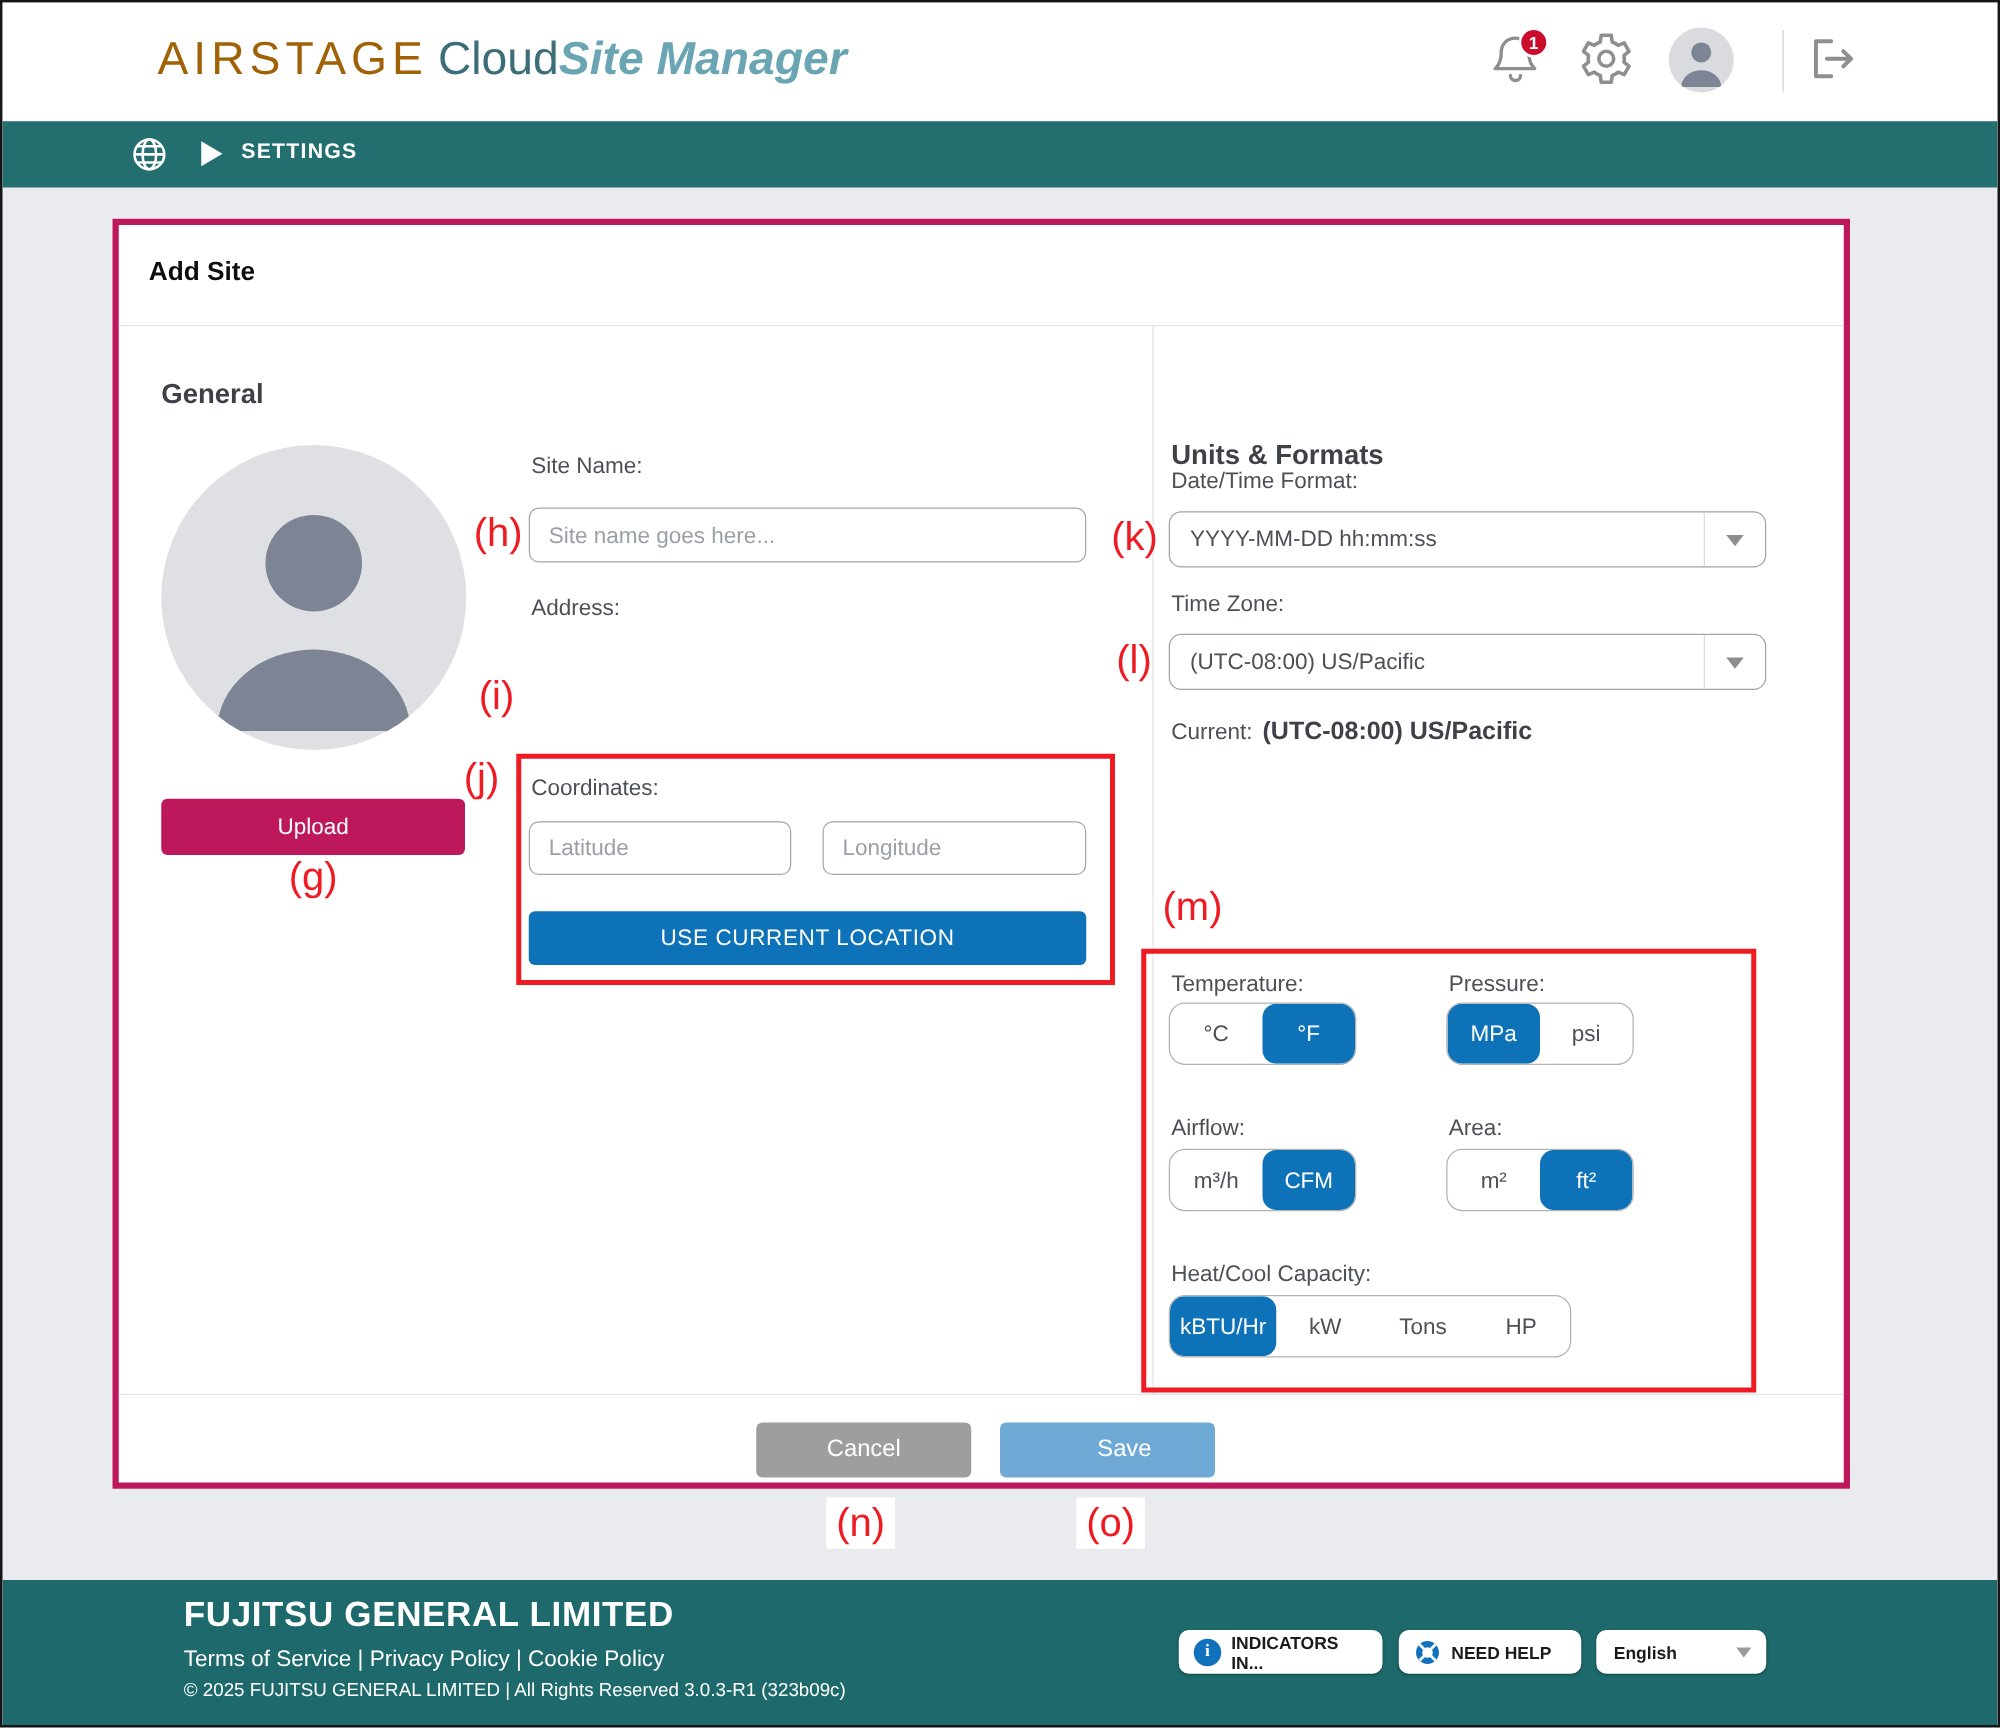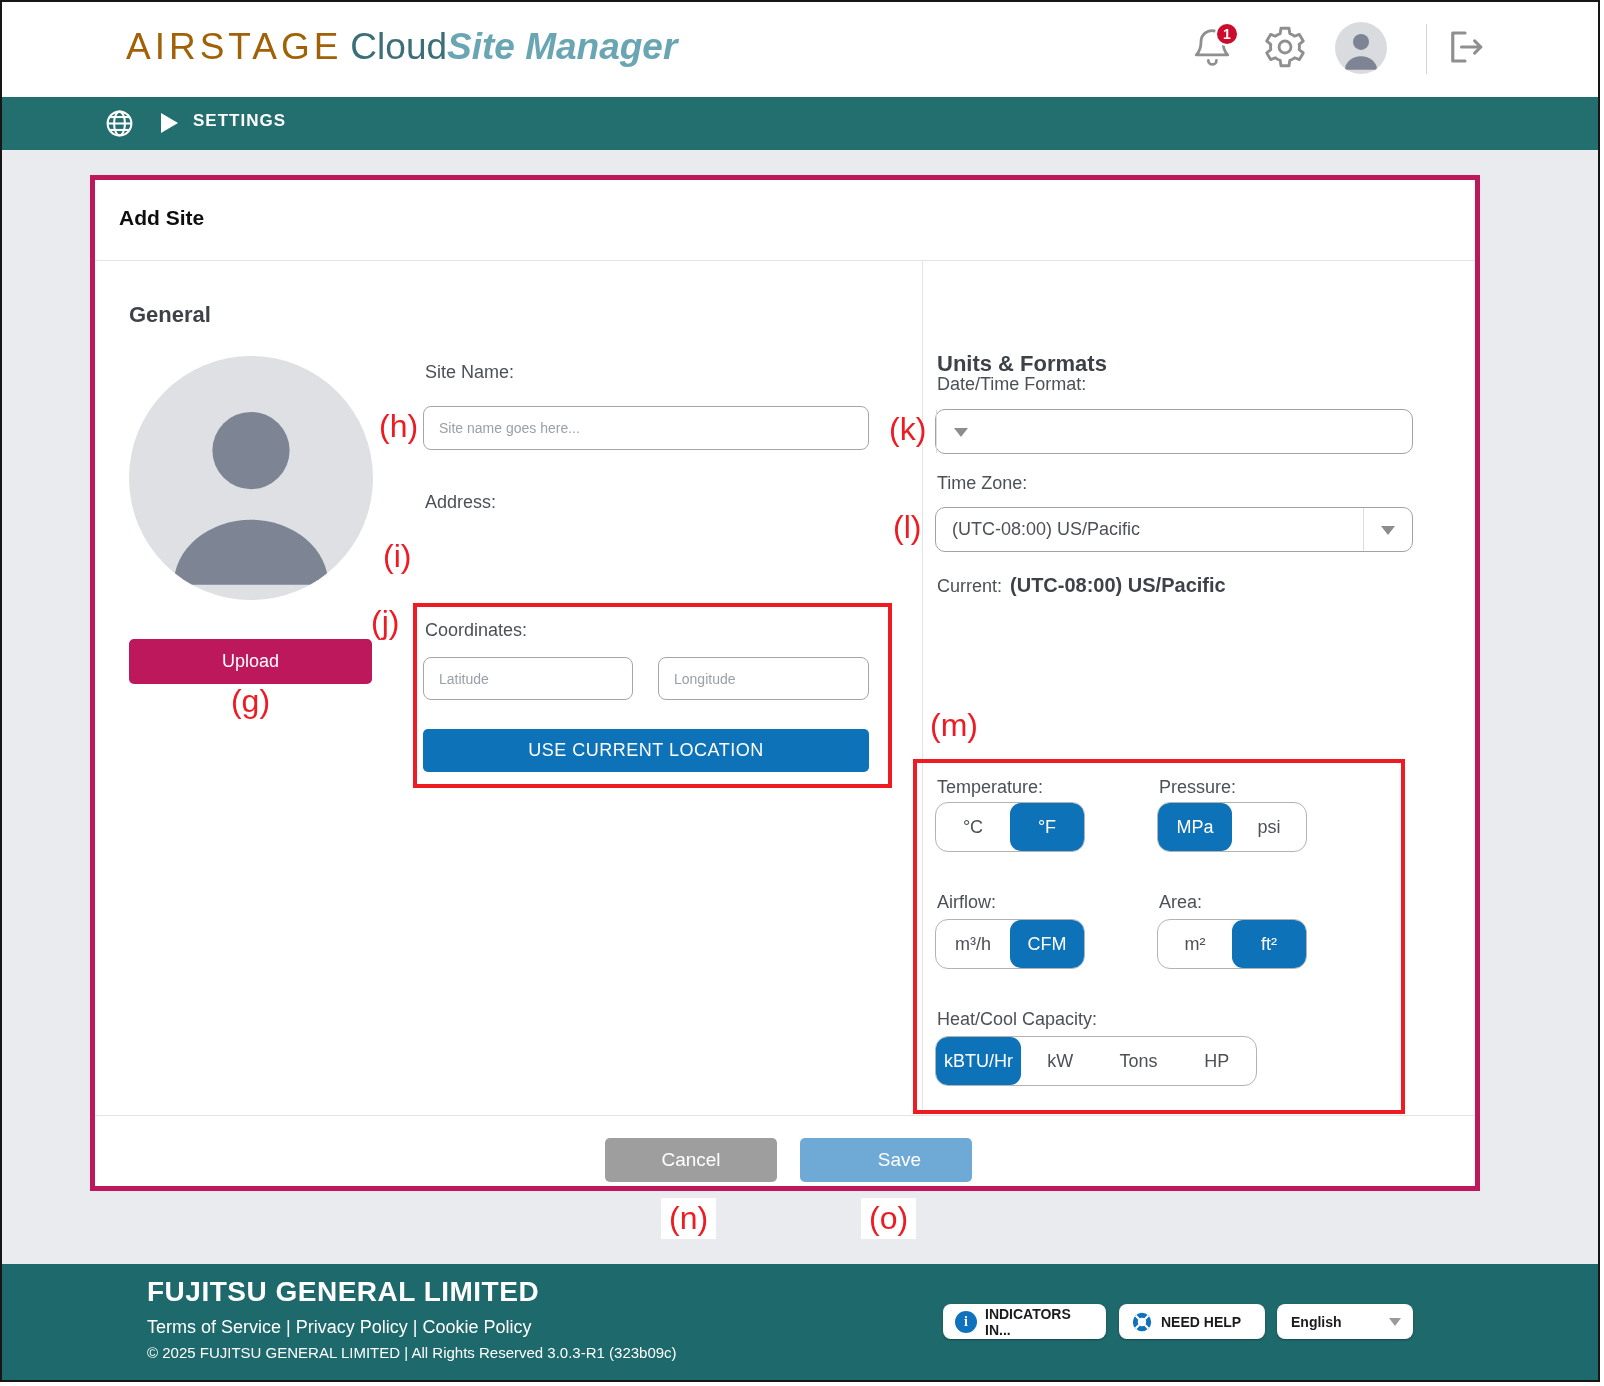--- a/index.html
+++ b/index.html
@@ -48,21 +48,21 @@
   
   .avatar-big { position:absolute; left:34px; top:176px; width:244px; height:244px; border-radius:50%;
                 background:#dee0e3; overflow:hidden; }
 
   .btn { display:flex; align-items:center; justify-content:center; cursor:pointer; border:none;
          font-family:"Liberation Sans", sans-serif; }
   .upload-btn { position:absolute; left:34px; top:459px; width:243px; height:45px;
                 background:#be185d; color:#fff; font-size:18px; border-radius:5px; }
 
   .text-input { position:absolute; height:44px; border:1.5px solid #a6a6a6; border-radius:8px;
-                font-size:14px; color:#737373; padding:0 15px; font-family:"Liberation Sans", sans-serif;
+                font-size:18px; color:#737373; padding:0 15px; font-family:"Liberation Sans", sans-serif;
                 background:#fff; outline:none; }
   .text-input::placeholder { color:#9aa0a8; }
 
   .location-btn { position:absolute; left:328px; top:549px; width:446px; height:43px;
                   background:#0e72b8; color:#fff; font-size:18px; border-radius:5px; letter-spacing:0.5px; }
 
   
   .dropdown { position:absolute; height:45px; border:1.5px solid #9fa2a6; border-radius:10px;
               background:#fff; display:flex; align-items:stretch; cursor:pointer; }
   .dropdown .dd-value { flex:1; display:flex; align-items:center; padding-left:16px;
@@ -196,35 +196,36 @@
       </span>
     </div>
 
     <button class="btn upload-btn">Upload</button>
     <div class="ann" style="left:34px; top:503px; width:243px; text-align:center;">(g)</div>
 
     <div class="field-label" style="left:330px; top:182px;">Site Name:</div>
     <div class="ann" style="left:284px; top:228px;">(h)</div>
     <input class="text-input" style="left: 328px; top: 226px; width: 446px;" placeholder="Site name goes here...">
 
-    <div class="field-label" style="left:330px; top:312px;">Address:</div>
+    <div class="field-label" style="left:330px; top:296px;">Address:</div>
     <div class="ann" style="left:288px; top:358px;">(i)</div>
 
     <div class="redbox" style="left:318px; top:423px; width:479px; height:185px;"></div>
     <div class="ann" style="left:276px; top:424px;">(j)</div>
     <div class="field-label" style="left:330px; top:440px;">Coordinates:</div>
     <input class="text-input" style="left: 328px; top: 477px; width: 210px; height: 43px;" placeholder="Latitude">
     <input class="text-input" style="left: 563px; top: 477px; width: 211px; height: 43px;" placeholder="Longitude">
     <button class="btn location-btn">USE CURRENT LOCATION</button>
 
     <div class="section-heading" style="left:842px; top:125px;margin-top:46px;">Units &amp; Formats</div>
 
     <div class="field-label" style="left:842px; top:194px;">Date/Time Format:</div>
     <div class="ann" style="left:794px; top:231px;">(k)</div>
     <div class="dropdown" style="left:840px; top:229px; width:478px;">
+      <span class="dd-value">YYYY-MM-DD hh:mm:ss</span>
       <span class="dd-chev">
           <span class="chev-tri"></span>
         </span>
     </div>
 
     <div class="field-label" style="left:842px; top:293px;">Time Zone:</div>
     <div class="ann" style="left:798px; top:329px;">(l)</div>
     <div class="dropdown" style="left:840px; top:327px; width:478px;">
       <span class="dd-value">(UTC-08:00) US/Pacific</span>
       <span class="dd-chev">

